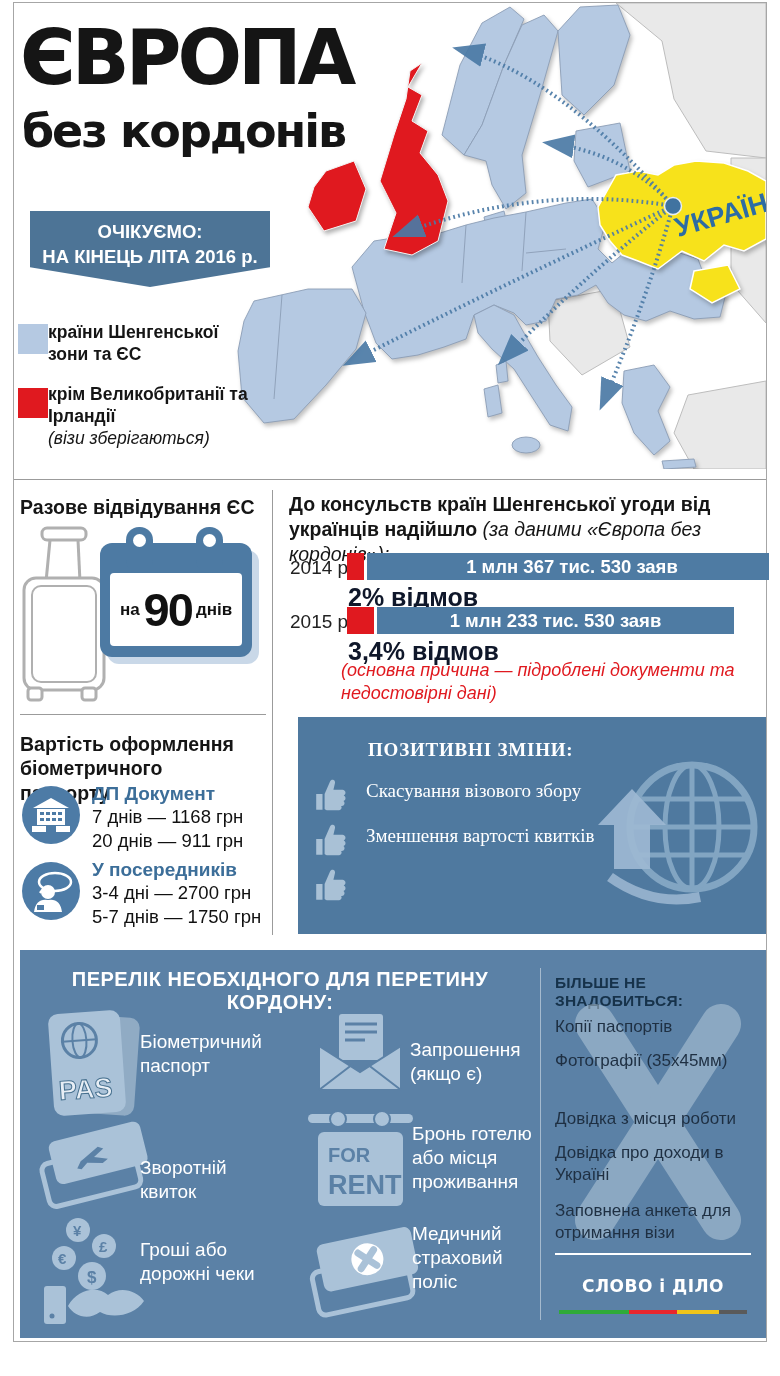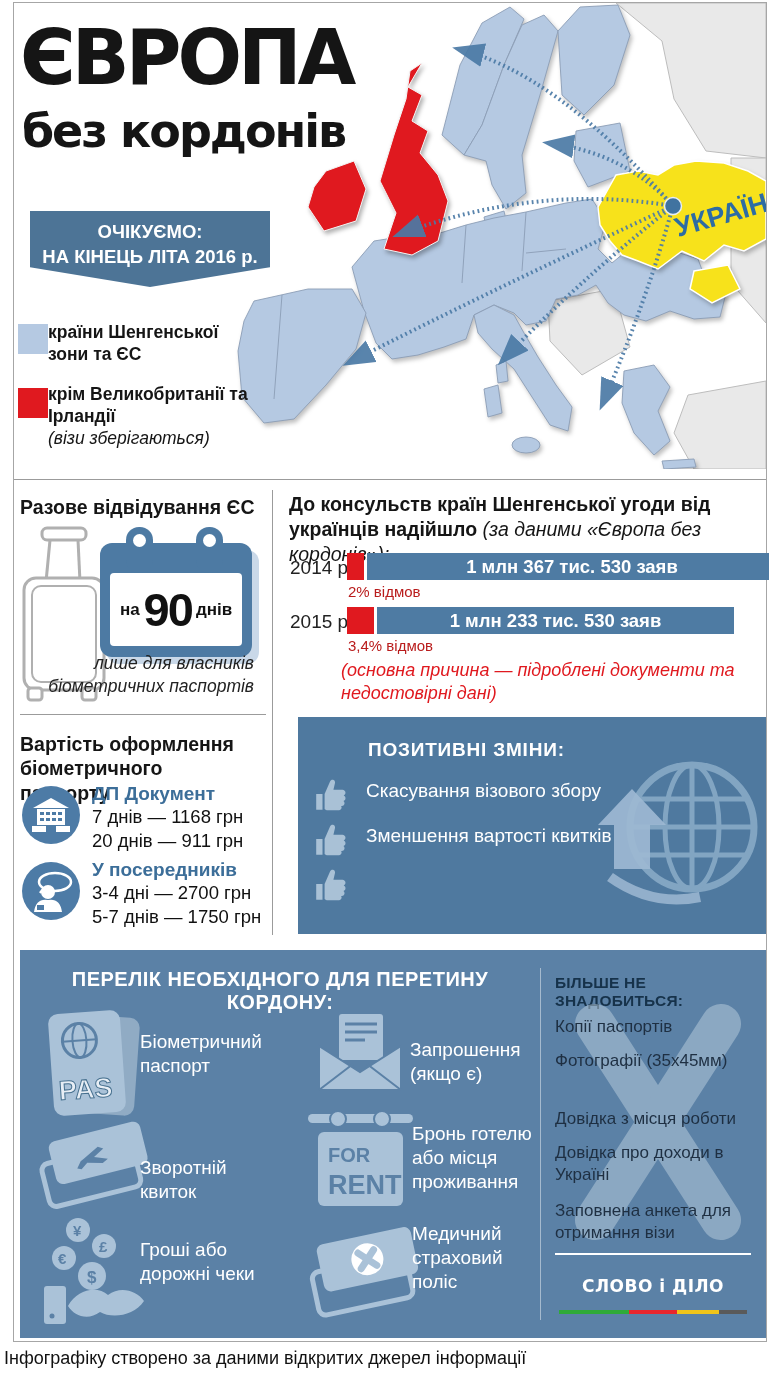--- a/index.html
+++ b/index.html
@@ -43,25 +43,25 @@
   .prov-line{font-size:18.5px;line-height:1.32;color:#111;}
   .prov-circle{width:58px;height:58px;border-radius:50%;background:#4d7ba6;}
 
   
   .apps-h{font-size:19.5px;line-height:1.28;color:#151515;font-weight:bold;}
   .apps-h .it{font-style:italic;font-weight:normal;}
   .year{font-size:19px;color:#222;}
   .redsq{background:#e0191f;}
   .bar{background:#4e7ba3;color:#fff;font-weight:bold;font-size:18.5px;
        display:flex;align-items:center;justify-content:center;height:27px;}
-  .refusal{color:#b91c1c;font-weight:normal;font-size:15px;}
+  .refusal{color:#0f172a;font-weight:bold;font-size:25px;}
   .ref-note{color:#e0191f;font-style:italic;font-size:18px;line-height:1.3;}
 
   
-  .posbox{left:298px;top:717px;width:468px;height:217px;background:#4f799f;}
+  .posbox{left:298px;top:717px;width:468px;height:217px;background:#4f799f;font-family:Liberation Serif, serif;}
   .pos-h{position:absolute;left:70px;top:22px;color:#fff;font-weight:bold;font-size:19px;letter-spacing:.8px;}
   .pos-item{position:absolute;left:68px;color:#fff;font-size:19px;}
   .thumb{position:absolute;left:14px;width:42px;height:42px;}
 
   
   .botbox{left:20px;top:950px;width:746px;height:388px;background:#5b81a6;}
   .bot-h{position:absolute;left:0;top:18px;width:520px;text-align:center;color:#fff;
          font-weight:bold;font-size:20px;letter-spacing:.5px;}
   .chk-label{position:absolute;color:#fff;font-size:19px;line-height:1.26;}
   .bot-div{position:absolute;left:520px;top:18px;bottom:18px;width:1px;background:rgba(255,255,255,.45);}
@@ -191,21 +191,20 @@
     <div class="cal-tab" style="left:96px;">
         <div class="cal-hole"></div>
       </div>
     <div class="cal-inner">
       <b class="cal-pre">на</b>
       <b class="cal-num">90</b>
       <b class="cal-suf">днів</b>
     </div>
   </div>
 
-  <div class="abs visit-note" style="left:30px;top:652px;width:224px;">лише для власників біометричних паспортів</div>
 
   <div class="abs hline" style="left:20px;top:714px;width:246px;"></div>
 
   <div class="abs h-left" style="left:20px;top:732px;width:235px;line-height:1.25;">Вартість оформлення біометричного паспорту</div>
 
   <div class="abs prov-circle" style="left:22px;top:786px;">
     <svg width="58" height="58" viewBox="0 0 58 58">
       <g fill="#fff">
         <polygon points="29,12 47,22 11,22"></polygon>
         <rect x="15" y="23" width="28" height="16"></rect>
@@ -383,14 +382,13 @@
     <div class="logo-line"></div>
     <div class="logo-text">СЛОВО і ДІЛО</div>
     <div class="logo-strip">
       <div class="ls-g"></div>
       <div class="ls-r"></div>
       <div class="ls-y"></div>
       <div class="ls-k"></div>
     </div>
   </div>
 
-  <div class="abs footer">Інфографіку створено за даними відкритих джерел інформації</div>
 </div>
 
 </body></html>

